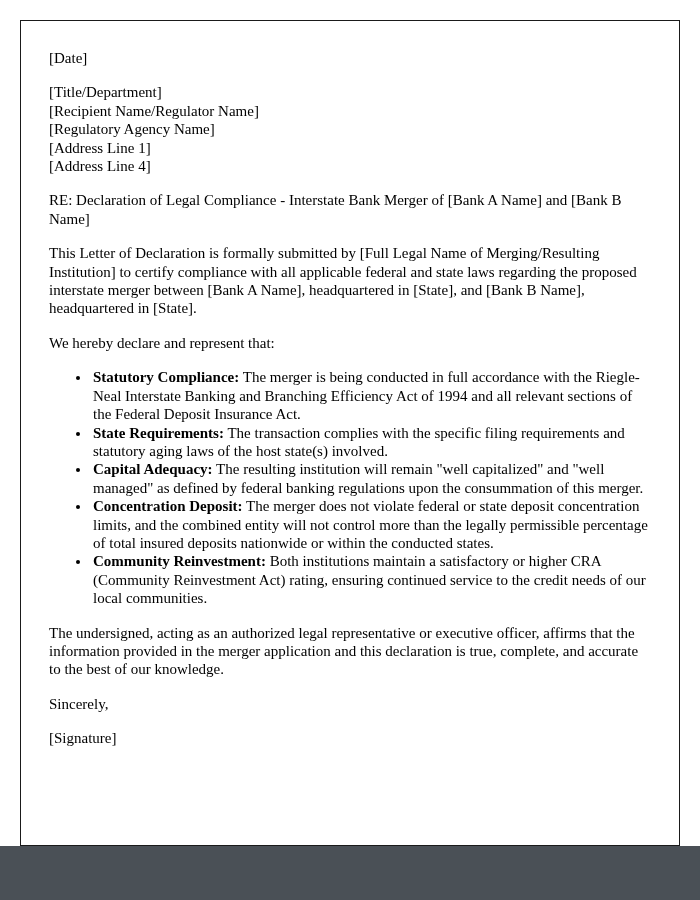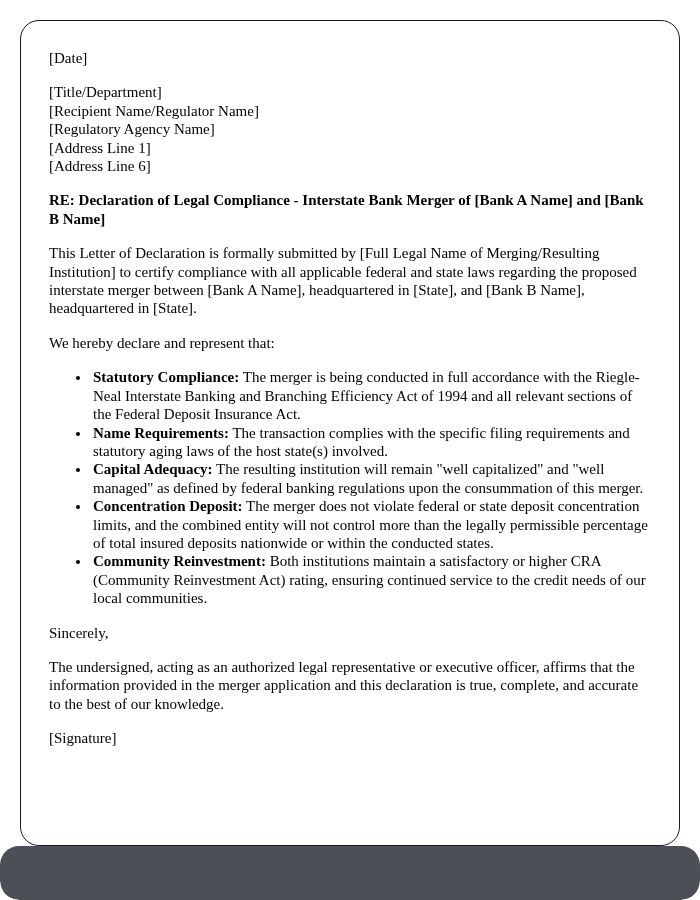--- a/index.html
+++ b/index.html
@@ -1,15 +1,15 @@
 <!DOCTYPE html>
 <html><head>
 <meta charset="utf-8">
 <style>
-  * { box-sizing: border-box; border-radius: 19px; }
+  * { box-sizing: border-box; }
   html, body {
     margin: 0;
     padding: 0;
     width: 700px;
     height: 900px;
     background: #ffffff;
     font-family: "Liberation Serif", "DejaVu Serif", serif;
   }
   .viewport {
     position: relative;
@@ -37,21 +37,21 @@
     height: 54px;
     background: #4a5056;
   }
   .page p, .page ul {
     margin: 0 0 16px 0;
     font-size: 15px;
     line-height: 18.4px;
     color: #000000;
   }
   .addr-line { display: block; }
-  .subject { font-weight: bold; }
+  .subject { font-weight: normal; }
   ul.compliance-list {
     padding-left: 42px;
     list-style-type: disc;
   }
   ul.compliance-list li {
     margin: 0;
     padding-left: 2px;
   }
   .b { font-weight: bold; text-align: right; }
 </style>
@@ -61,55 +61,55 @@
 <div class="viewport">
   <div class="page">
 
     <p>[Date]</p>
 
     <p>
       <span class="addr-line">[Title/Department]</span>
       <span class="addr-line">[Recipient Name/Regulator Name]</span>
       <span class="addr-line">[Regulatory Agency Name]</span>
       <span class="addr-line">[Address Line 1]</span>
-      <span class="addr-line">[Address Line 6]</span>
+      <span class="addr-line">[Address Line 4]</span>
     </p>
 
     <p class="subject">RE: Declaration of Legal Compliance - Interstate Bank Merger of [Bank A Name] and [Bank B Name]</p>
 
 
     <p>This Letter of Declaration is formally submitted by [Full Legal Name of Merging/Resulting Institution] to certify compliance with all applicable federal and state laws regarding the proposed interstate merger between [Bank A Name], headquartered in [State], and [Bank B Name], headquartered in [State].</p>
 
     <p>We hereby declare and represent that:</p>
 
     <ul class="compliance-list">
       <li>
         <span class="b">Statutory Compliance:</span>
         <span>The merger is being conducted in full accordance with the Riegle-Neal Interstate Banking and Branching Efficiency Act of 1994 and all relevant sections of the Federal Deposit Insurance Act.</span>
       </li>
       <li>
-        <span class="b">Name Requirements:</span>
+        <span class="b">State Requirements:</span>
         <span>The transaction complies with the specific filing requirements and statutory aging laws of the host state(s) involved.</span>
       </li>
       <li>
         <span class="b">Capital Adequacy:</span>
         <span>The resulting institution will remain "well capitalized" and "well managed" as defined by federal banking regulations upon the consummation of this merger.</span>
       </li>
       <li>
         <span class="b">Concentration Deposit:</span>
         <span>The merger does not violate federal or state deposit concentration limits, and the combined entity will not control more than the legally permissible percentage of total insured deposits nationwide or within the conducted states.</span>
       </li>
       <li>
         <span class="b">Community Reinvestment:</span>
         <span>Both institutions maintain a satisfactory or higher CRA (Community Reinvestment Act) rating, ensuring continued service to the credit needs of our local communities.</span>
       </li>
     </ul>
 
+    <p>The undersigned, acting as an authorized legal representative or executive officer, affirms that the information provided in the merger application and this declaration is true, complete, and accurate to the best of our knowledge.</p>
+
     <p>Sincerely,</p>
-
-    <p>The undersigned, acting as an authorized legal representative or executive officer, affirms that the information provided in the merger application and this declaration is true, complete, and accurate to the best of our knowledge.</p>
 
     <p>[Signature]</p>
 
   </div>
 
   <div class="viewer-strip"></div>
 </div>
 
 </body></html>

